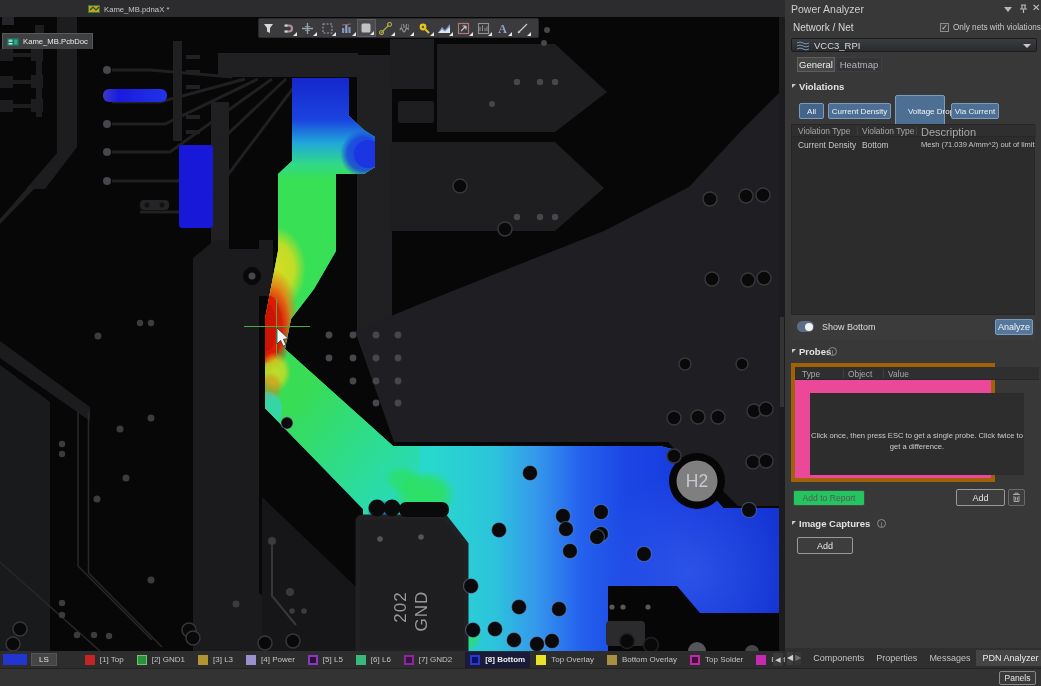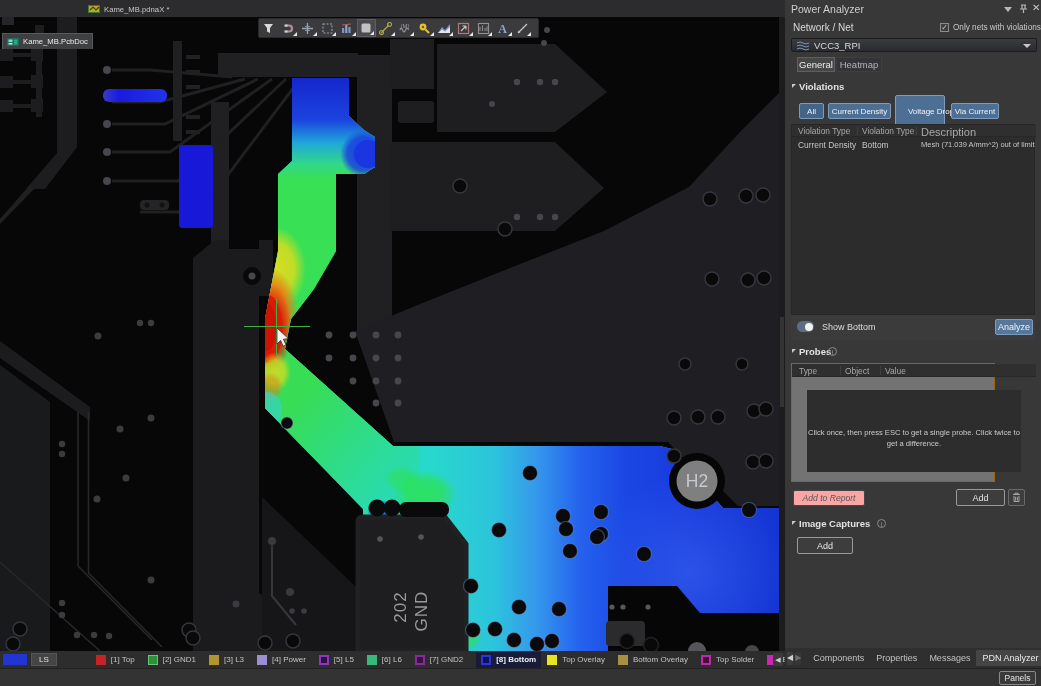--- a/index.html
+++ b/index.html
@@ -481,49 +481,49 @@
 </div>
 <div style="position:absolute;left:6px;top:315px;width:244px;height:25px;background:#3b3b3b;">
   <div style="position:absolute;left:6px;top:6px;width:17px;height:11px;background:#5b6e85;border-radius:5.5px;"></div>
   <div style="position:absolute;left:14px;top:7.5px;width:8px;height:8px;background:#f2f2f2;border-radius:50%;"></div>
   <div style="position:absolute;left:31px;top:7px;font-size:9px;color:#dcdcdc;">Show Bottom</div>
   <div class="fbtn" style="left:204px;top:4px;width:38px;height:16px;background:#56779c;font-size:9px;">Analyze</div>
 </div>
 <div class="tri" style="left:7px;top:349px;"></div>
 <div class="sechdr" style="left:14px;top:346px;">Probes</div>
 <div style="position:absolute;left:43px;top:347px;width:9px;height:9px;border:1px solid #8a8a8a;border-radius:50%;font-size:7px;color:#9a9a9a;text-align:center;line-height:9px;">i</div>
-<div style="position:absolute;left:6px;top:363px;width:204px;height:119px;background:#737373;border:1px solid #a16207;">
+<div style="position:absolute;left:6px;top:363px;width:204px;height:119px;background:#ec4899;border:4px solid #a16207;">
   <div style="position:absolute;left:0;top:0;width:244px;height:13px;background:#2f2f2f;border-bottom:1px solid #272727;">
     <div style="position:absolute;left:7px;top:1.5px;font-size:8.4px;color:#a8a8a8;">Type</div>
     <div style="position:absolute;left:53px;top:1.5px;font-size:8.4px;color:#a8a8a8;">Object</div>
     <div style="position:absolute;left:93px;top:1.5px;font-size:8.4px;color:#a8a8a8;">Value</div>
     <div style="position:absolute;left:48px;top:2px;width:1px;height:9px;background:#404040;"></div>
     <div style="position:absolute;left:88px;top:2px;width:1px;height:9px;background:#404040;"></div>
   </div>
   <div style="position:absolute;left:15px;top:26px;width:214px;height:82px;background:#2d2d2d;">
     <div style="position:absolute;left:0;top:38px;width:214px;font-size:7.6px;color:#cccccc;text-align:center;white-space:nowrap;">Click once, then press ESC to get a single probe. Click twice to</div>
           <div style="position:absolute;left:0;top:49px;width:214px;font-size:7.6px;color:#cccccc;text-align:center;white-space:nowrap;">get a difference.</div>
   </div>
 </div>
-<div style="position:absolute;left:8px;top:490px;width:72px;height:16px;background:#fca5a5;border:1px solid #454545;border-radius:2px;color:#585858;font-size:8.6px;text-align:center;line-height:15px;font-style:italic;">Add to Report</div>
+<div style="position:absolute;left:8px;top:490px;width:72px;height:16px;background:#22c55e;border:1px solid #454545;border-radius:2px;color:#585858;font-size:8.6px;text-align:center;line-height:15px;">Add to Report</div>
 <div class="gbtn" style="left:171px;top:489px;width:49px;height:17px;font-size:9px;">Add</div>
 <div class="gbtn" style="left:223px;top:489px;width:17px;height:17px;border-color:#6a6a6a;">
   <svg width="9" height="11">
           <path d="M1 2.5 H8 M3 2.5 V1.2 H6 V2.5 M2 4 V9.5 H7 V4 M3.6 4.8 V8.6 M5.4 4.8 V8.6" stroke="#b0b0b0" stroke-width="0.9" fill="none"></path>
         </svg>
 </div>
 <div class="tri" style="left:7px;top:521px;"></div>
 <div class="sechdr" style="left:14px;top:518px;">Image Captures</div>
 <div style="position:absolute;left:92px;top:519px;width:9px;height:9px;border:1px solid #8a8a8a;border-radius:50%;font-size:7px;color:#9a9a9a;text-align:center;line-height:9px;">i</div>
 <div class="gbtn" style="left:12px;top:537px;width:56px;height:17px;font-size:9px;">Add</div>
 </div>
 
 <div class="abs" id="layerbar">
   <div style="width:24px;height:11px;background:#2335d0;margin:0 4px 0 3px;flex:none;"></div>
-  <div style="background:#454545;border:1px solid #555;padding:1px 7px;margin-right:39px;color:#e0e0e0;">LS</div>
+  <div style="background:#454545;border:1px solid #555;padding:1px 7px;margin-right:28px;color:#e0e0e0;">LS</div>
   <div class="litem"><span class="sw" style="background:#c42524;"></span>[1] Top</div>
   <div class="litem"><span class="sw" style="background:#2a9238;border:1px solid #70c078;"></span>[2] GND1</div>
   <div class="litem"><span class="sw" style="background:#b29530;"></span>[3] L3</div>
   <div class="litem"><span class="sw" style="background:#9c8fd0;"></span>[4] Power</div>
   <div class="litem"><span class="sw" style="background:#2a1535;border:2px solid #8c35c8;"></span>[5] L5</div>
   <div class="litem"><span class="sw" style="background:#38b87a;"></span>[6] L6</div>
   <div class="litem"><span class="sw" style="background:#3a1240;border:2px solid #8a28a0;"></span>[7] GND2</div>
   <div class="litem" style="background:#191b38;padding:3px 5px;margin-right:6px;">
         <span class="sw" style="background:#101060;border:2px solid #2838d8;"></span>
         <b style="color:#f0f0f0;">[8] Bottom</b>

